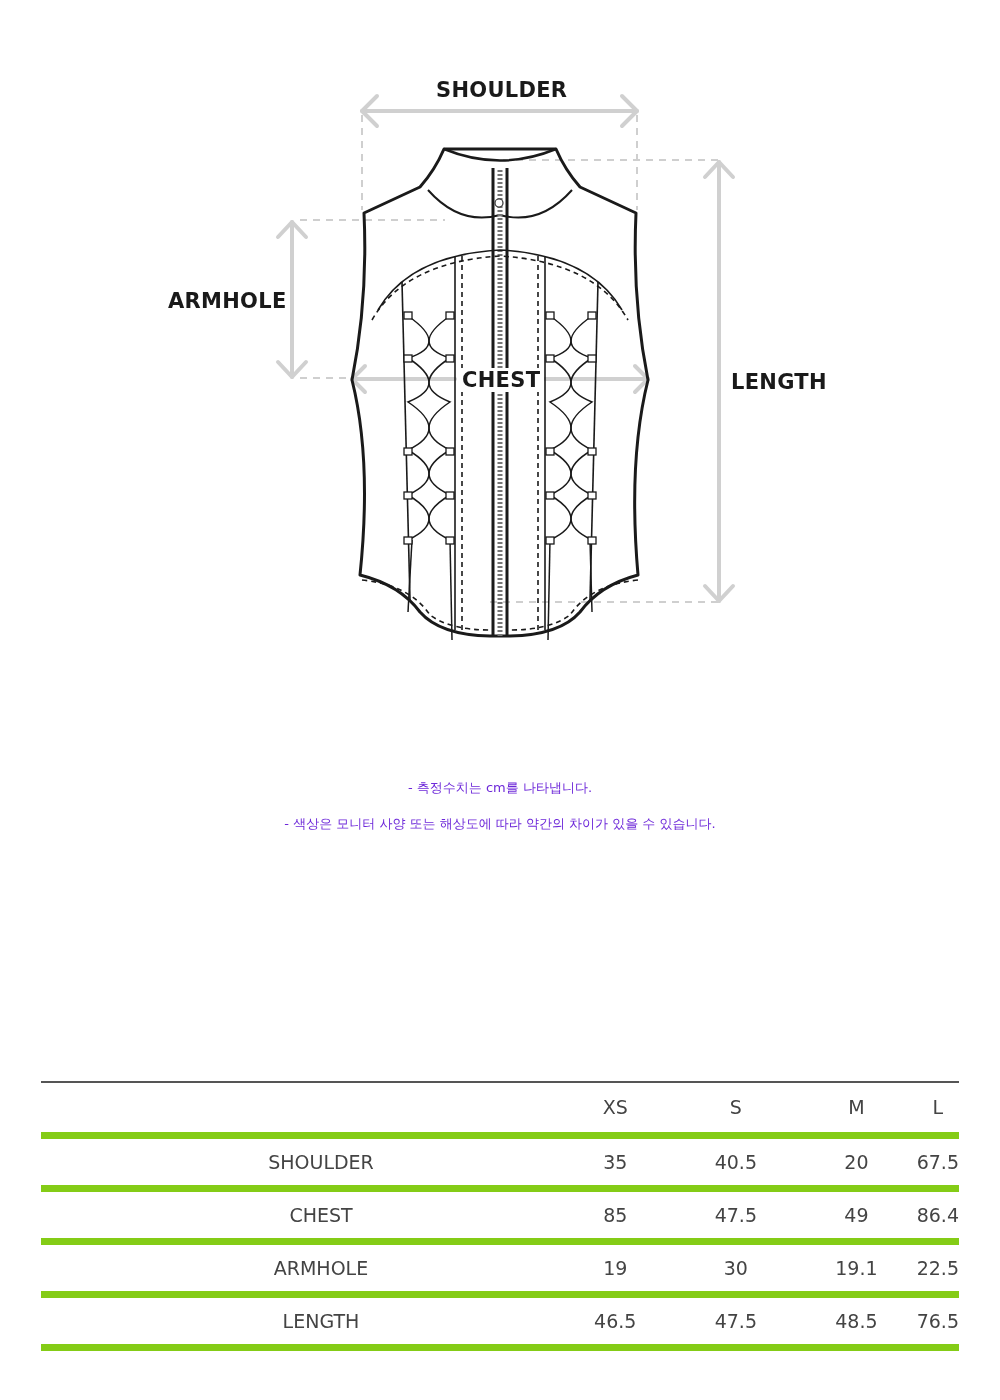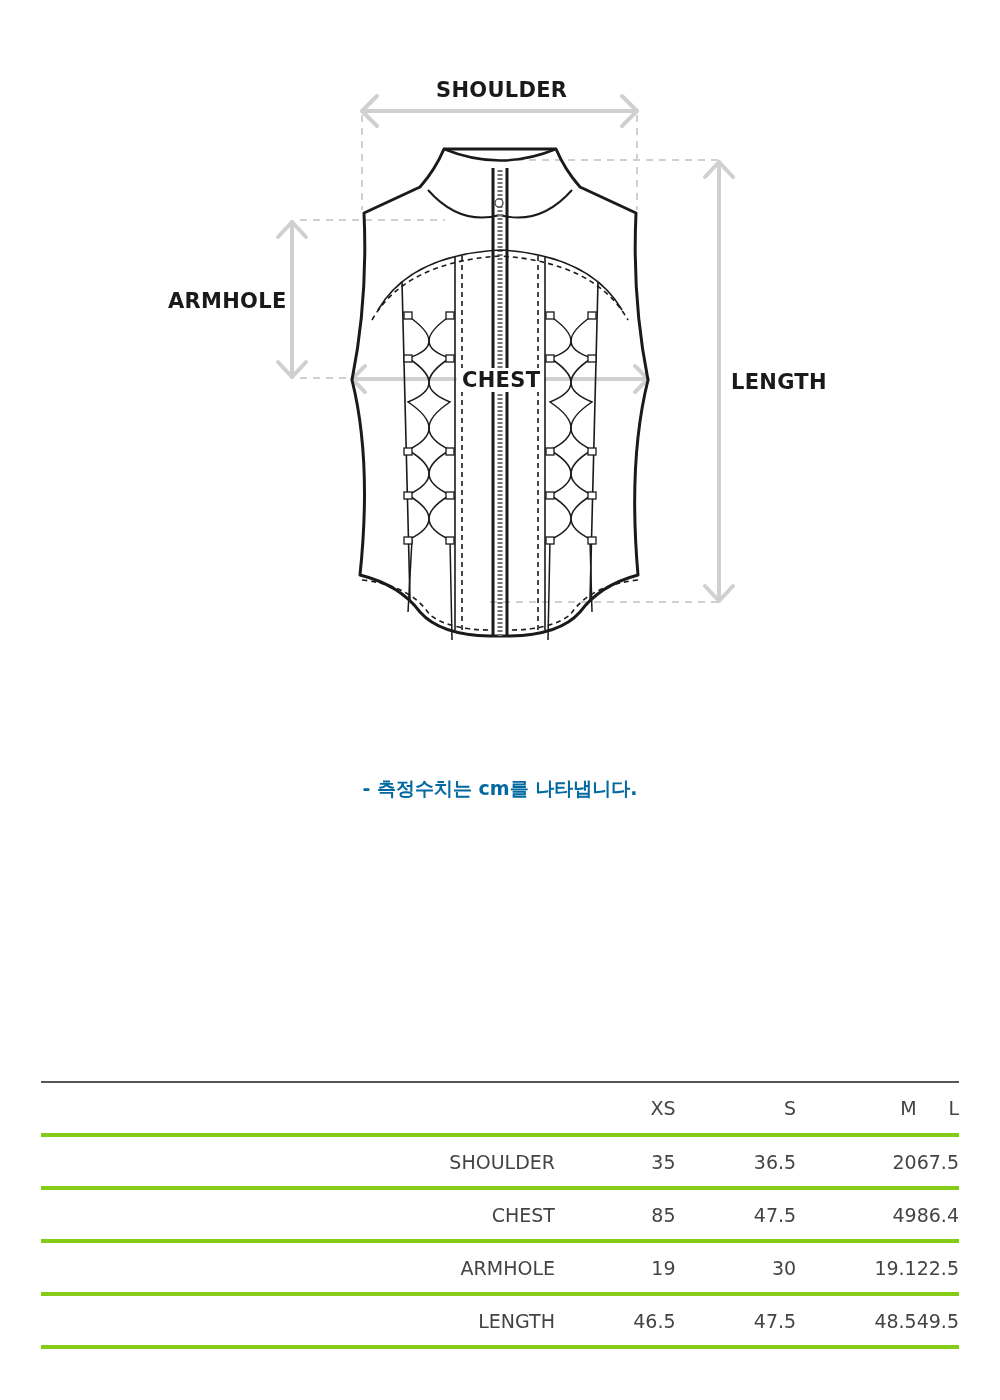--- a/index.html
+++ b/index.html
@@ -5,24 +5,24 @@
   html,body{margin:0;padding:0;background:#ffffff;}
   body{width:1000px;height:1400px;position:relative;overflow:hidden;font-family:"DejaVu Sans","Liberation Sans",sans-serif;color:#222;}
   .diagram{position:absolute;left:0;top:0;width:1000px;height:700px;}
   .diagram svg{position:absolute;left:0;top:0;}
   .dim-label{position:absolute;font-family:"DejaVu Sans",sans-serif;font-weight:bold;font-size:21px;color:#1a1a1a;letter-spacing:0.3px;white-space:nowrap;}
   .lbl-shoulder{left:436px;top:78px;}
   .lbl-armhole{left:168px;top:289px;}
   .lbl-chest{left:458px;top:368px;background:#fff;padding:0 4px;}
   .lbl-length{left:731px;top:370px;}
   .notes{position:absolute;left:0;top:770px;width:1000px;text-align:center;}
-  .note{font-family:"DejaVu Sans",sans-serif;font-size:19px;color:#0369a1;line-height:36px;height:36px;font-weight:bold;}
+  .note{font-family:"DejaVu Sans",sans-serif;font-size:13px;color:#6d28d9;line-height:36px;height:36px;}
   .size-table{position:absolute;left:41px;top:1081px;width:918px;border-collapse:collapse;font-family:"DejaVu Sans",sans-serif;font-size:19px;color:#444;}
   .size-table tr{height:53px;}
-  .size-table td,.size-table th{border-top:2px solid #555;border-bottom:4px solid #84cc16;padding:0;font-weight:normal;text-align:right;vertical-align:middle;}
+  .size-table td,.size-table th{border-top:2px solid #555;border-bottom:7px solid #84cc16;padding:0;font-weight:normal;text-align:center;vertical-align:middle;}
   .size-table .c0{width:470px;padding-left:46px;}
   .size-table .c1{width:121px;}
   .size-table .c2{width:121px;}
   .size-table .c3{width:121px;}
 </style>
 </head>
 <body>
 
 <div class="diagram">
   <svg width="1000" height="700" viewBox="0 0 1000 700">
@@ -112,35 +112,36 @@
     </g>
   </svg>
   <div class="dim-label lbl-shoulder">SHOULDER</div>
   <div class="dim-label lbl-armhole">ARMHOLE</div>
   <div class="dim-label lbl-chest">CHEST</div>
   <div class="dim-label lbl-length">LENGTH</div>
 </div>
 
 <div class="notes">
   <div class="note">- 측정수치는 cm를 나타냅니다.</div>
+  <div class="note">- 색상은 모니터 사양 또는 해상도에 따라 약간의 차이가 있을 수 있습니다.</div>
 </div>
 
 <table class="size-table">
   <tbody>
       <tr>
     <th class="c0"></th>
     <th class="c1">XS</th>
     <th class="c2">S</th>
     <th class="c3">M</th>
     <th>L</th>
   </tr>
   <tr>
     <td class="c0">SHOULDER</td>
     <td>35</td>
-    <td>36.5</td>
+    <td>40.5</td>
     <td>20</td>
     <td>67.5</td>
   </tr>
   <tr>
     <td class="c0">CHEST</td>
     <td>85</td>
     <td>47.5</td>
     <td>49</td>
     <td>86.4</td>
   </tr>
@@ -149,16 +150,16 @@
     <td>19</td>
     <td>30</td>
     <td>19.1</td>
     <td>22.5</td>
   </tr>
   <tr>
     <td class="c0">LENGTH</td>
     <td>46.5</td>
     <td>47.5</td>
     <td>48.5</td>
-    <td>49.5</td>
+    <td>76.5</td>
   </tr>
 </tbody>
   </table>
 
 </body></html>

